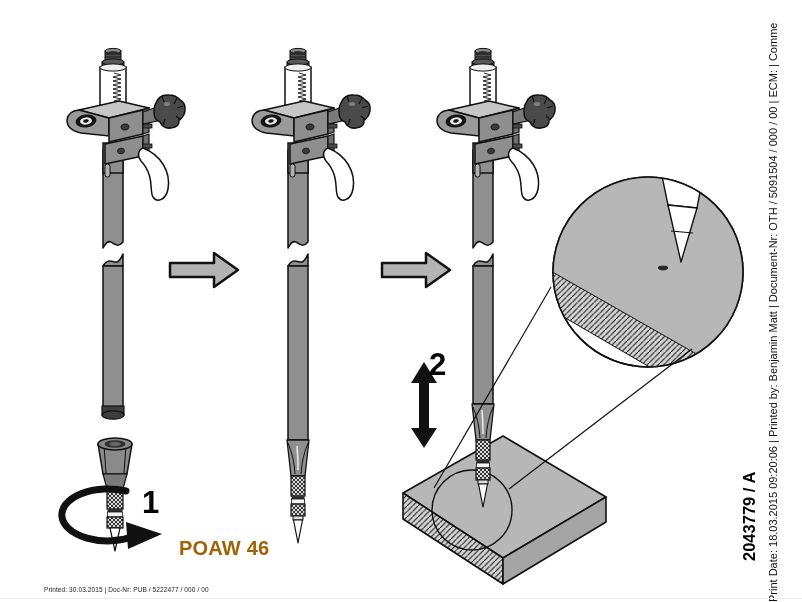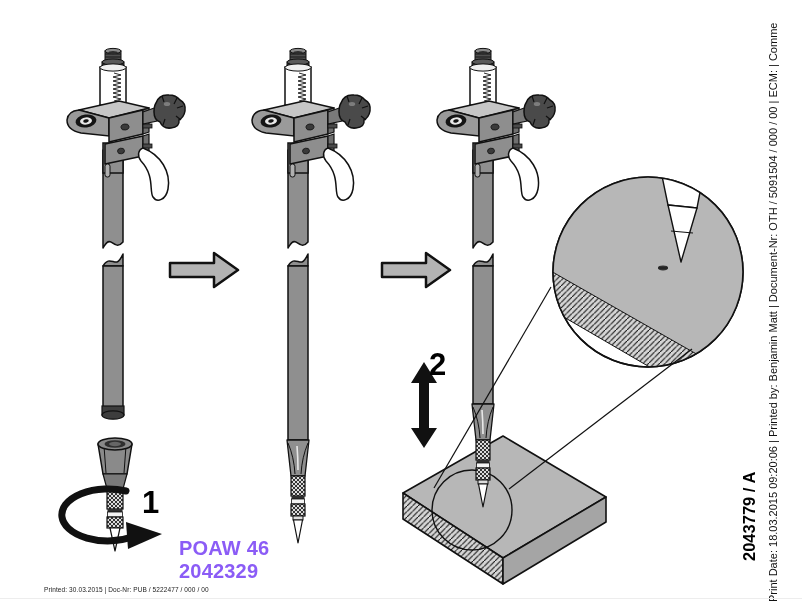--- a/index.html
+++ b/index.html
@@ -8,21 +8,21 @@
     background:#ffffff;
     font-family:"Liberation Sans", sans-serif;
     -webkit-font-smoothing:antialiased;
   }
   .abs{position:absolute;}
   #diagram-svg{position:absolute;left:0;top:0;}
   .step-num{
     font-weight:bold;font-size:31px;color:#000;line-height:1;
   }
   .product-block{
-    font-weight:bold;font-size:20px;color:#8b5cf6;line-height:23px;
+    font-weight:bold;font-size:20px;color:#a16207;line-height:23px;
     letter-spacing:0.2px;white-space:nowrap;
   }
   .footer-print{
     font-size:6.5px;color:#222;white-space:nowrap;letter-spacing:0.1px;
   }
   .side-meta{
     left:766px;top:602px;
     transform:rotate(-90deg);transform-origin:0 0;
     font-size:11px;color:#111;white-space:nowrap;line-height:14px;
   }
@@ -199,21 +199,20 @@
     <line x1="692" y1="349" x2="509" y2="489"></line>
   </g>
 </svg>
 
 <div class="abs step-num" style="left:142px;top:487px;">1</div>
 
 <div class="abs step-num" style="left:429px;top:349px;">2</div>
 
 <div class="abs product-block" style="left:179px;top:537px;">
   <div>POAW 46</div>
-  <div>2042329</div>
 </div>
 
 <div class="abs footer-print" style="left:44px;top:586px;">Printed: 30.03.2015 | Doc-Nr: PUB / 5222477 / 000 / 00</div>
 
 <div class="abs side-meta">Print Date: 18.03.2015 09:20:06 | Printed by: Benjamin Matt | Document-Nr: OTH / 5091504 / 000 / 00 | ECM: | Comme</div>
 
 <div class="abs side-code">2043779 / A</div>
 
 <div class="abs bottom-rule"></div>
 

